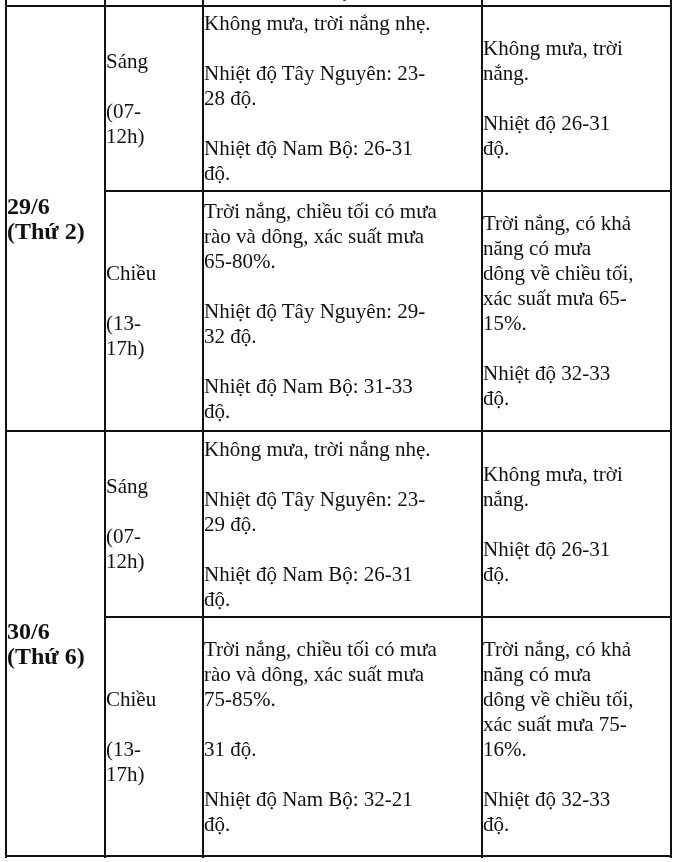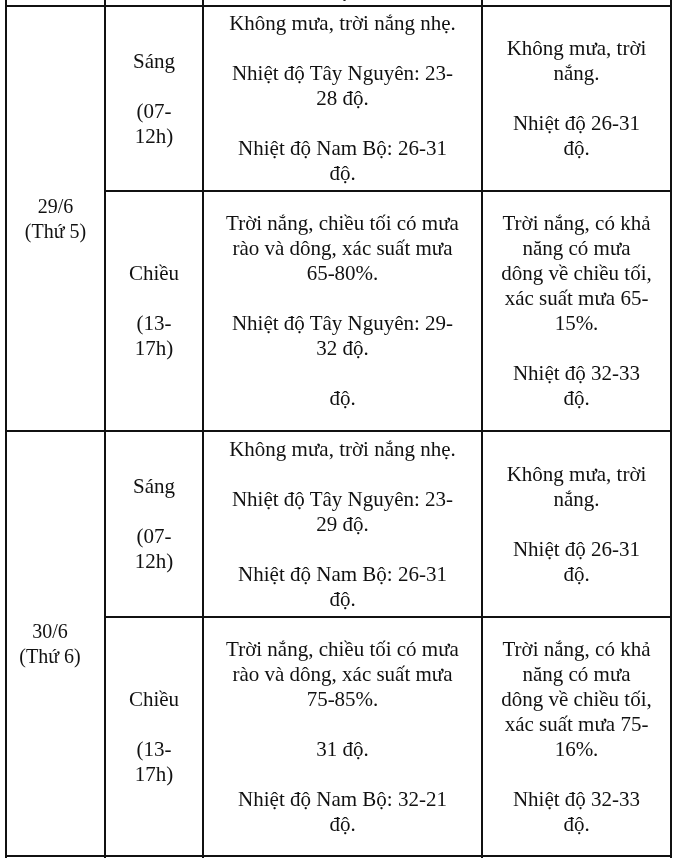--- a/index.html
+++ b/index.html
@@ -2,25 +2,25 @@
 <html><head>
   <meta charset="utf-8">
   <style>
     html, body { margin: 0; padding: 0; background: #ffffff; }
     body { width: 676px; height: 862px; position: relative; overflow: hidden;
            font-family: "Liberation Serif", "DejaVu Serif", serif; color: #111; }
     .v, .h { position: absolute; background: #111; }
     .v { width: 2px; }
     .h { height: 2px; }
     .cell { position: absolute; display: flex; flex-direction: column;
-            justify-content: center; align-items: center; text-align: center;
+            justify-content: center; align-items: flex-start; text-align: center;
             font-size: 21px; line-height: 25px; }
     .cell p { margin: 0; }
     .gap { height: 25px; }
-    .date { font-weight: normal; font-size: 20px; line-height: 25px; }
+    .date { font-weight: bold; font-size: 24px; line-height: 25px; }
     .remnant { position: absolute; left: 343px; top: -2px; width: 3px; height: 3px; background: #111; border-radius: 50%; }
   </style>
 </head>
 <body>
 
 <div>
 
   <div class="remnant"></div>
 
   <div class="v" style="left:5px; top:0; height:858px;"></div>
@@ -30,21 +30,21 @@
   <div class="v" style="left:670px; top:0; height:858px;"></div>
 
   <div class="h" style="left:5px; top:5px; width:667px;"></div>
   <div class="h" style="left:104px; top:190px; width:568px;"></div>
   <div class="h" style="left:5px; top:430px; width:667px;"></div>
   <div class="h" style="left:104px; top:616px; width:568px;"></div>
   <div class="h" style="left:5px; top:855px; width:667px;"></div>
 
   <div class="cell" style="left:7px; top:7px; width:97px; height:423px;">
     <p class="date">29/6</p>
-    <p class="date">(Thứ 5)</p>
+    <p class="date">(Thứ 2)</p>
   </div>
 
   <div class="cell" style="left:106px; top:7px; width:96px; height:183px;">
     <p>Sáng</p>
     <div class="gap"></div>
     <p>(07-</p>
     <p>12h)</p>
   </div>
 
   <div class="cell" style="left:204px; top:7px; width:277px; height:183px;">
@@ -73,20 +73,21 @@
   </div>
 
   <div class="cell" style="left:204px; top:192px; width:277px; height:238px;">
     <p>Trời nắng, chiều tối có mưa</p>
     <p>rào và dông, xác suất mưa</p>
     <p>65-80%.</p>
     <div class="gap"></div>
     <p>Nhiệt độ Tây Nguyên: 29-</p>
     <p>32 độ.</p>
     <div class="gap"></div>
+    <p>Nhiệt độ Nam Bộ: 31-33</p>
     <p>độ.</p>
   </div>
 
   <div class="cell" style="left:483px; top:192px; width:187px; height:238px;">
     <p>Trời nắng, có khả</p>
     <p>năng có mưa</p>
     <p>dông về chiều tối,</p>
     <p>xác suất mưa 65-</p>
     <p>15%.</p>
     <div class="gap"></div>

